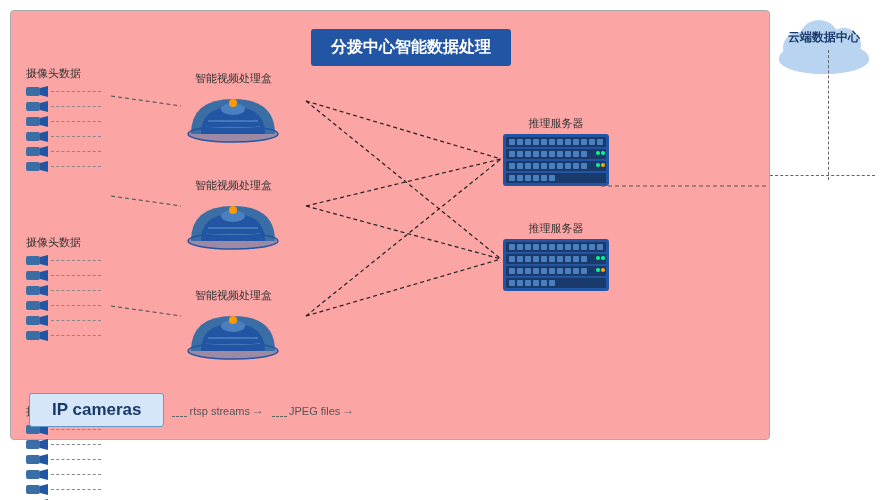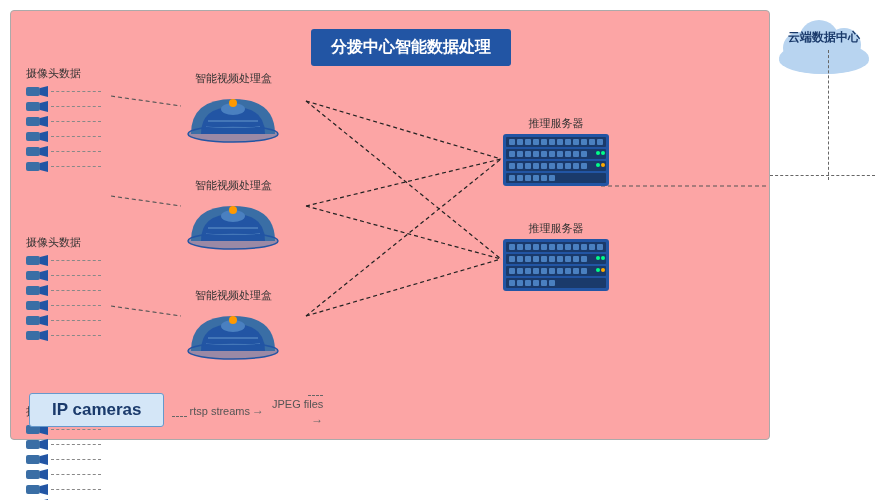--- a/index.html
+++ b/index.html
@@ -382,21 +382,21 @@
 
   <div style="position:absolute; bottom:12px; left:10px; right:10px; display:flex; align-items:center; gap:8px; flex-wrap:nowrap;">
     <div style="background:#d4e6f7; border:1.5px solid #6699cc; border-radius:3px; padding:6px 22px; font-size:17px; color:#1a3a6b; font-weight:bold; white-space:nowrap;margin-left:8px;">
       <span>IP cameras</span>
     </div>
     <div style="display:flex; align-items:flex-end; gap:2px;">
       <span style="border-bottom:1.5px dashed #666; width:15px; display:inline-block;"></span>
       <span style="font-size:11px; color:#555;">rtsp streams</span>
       <span style="font-size:12px; color:#666;">→</span>
     </div>
-    <div style="display:flex; align-items:flex-end; gap:2px;flex-direction:column;">
+    <div style="display:flex; align-items:flex-end; gap:2px;">
       <span style="border-bottom:1.5px dashed #666; width:15px; display:inline-block;"></span>
       <span style="font-size:11px; color:#555;">JPEG files</span>
       <span style="font-size:12px; color:#666;">→</span>
     </div>
   </div>
 
 </div>
 
 <div style="position:absolute; top:10px; right:10px; width:110px; height:75px;">
   <div style="position:relative; width:100px; height:65px; margin: 0 auto;">

